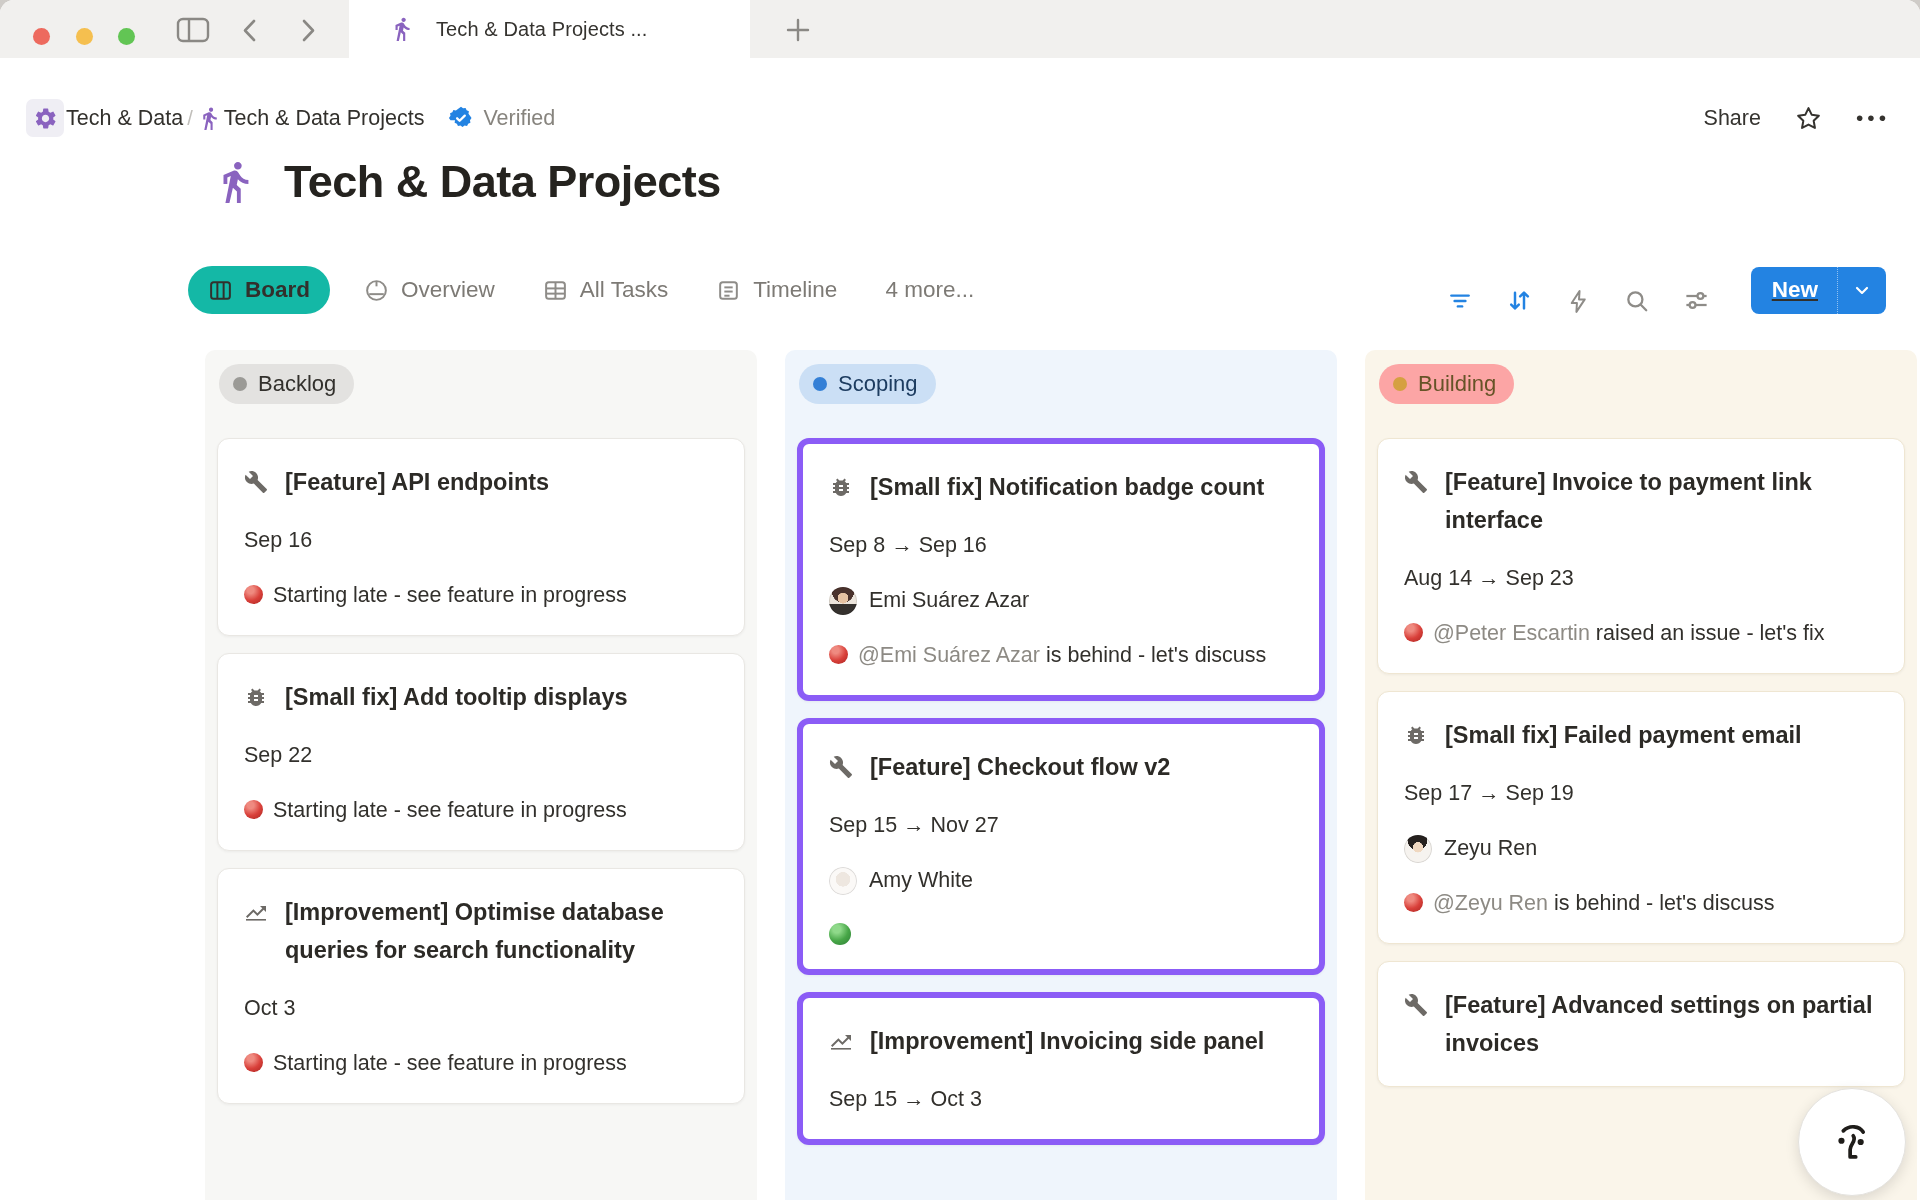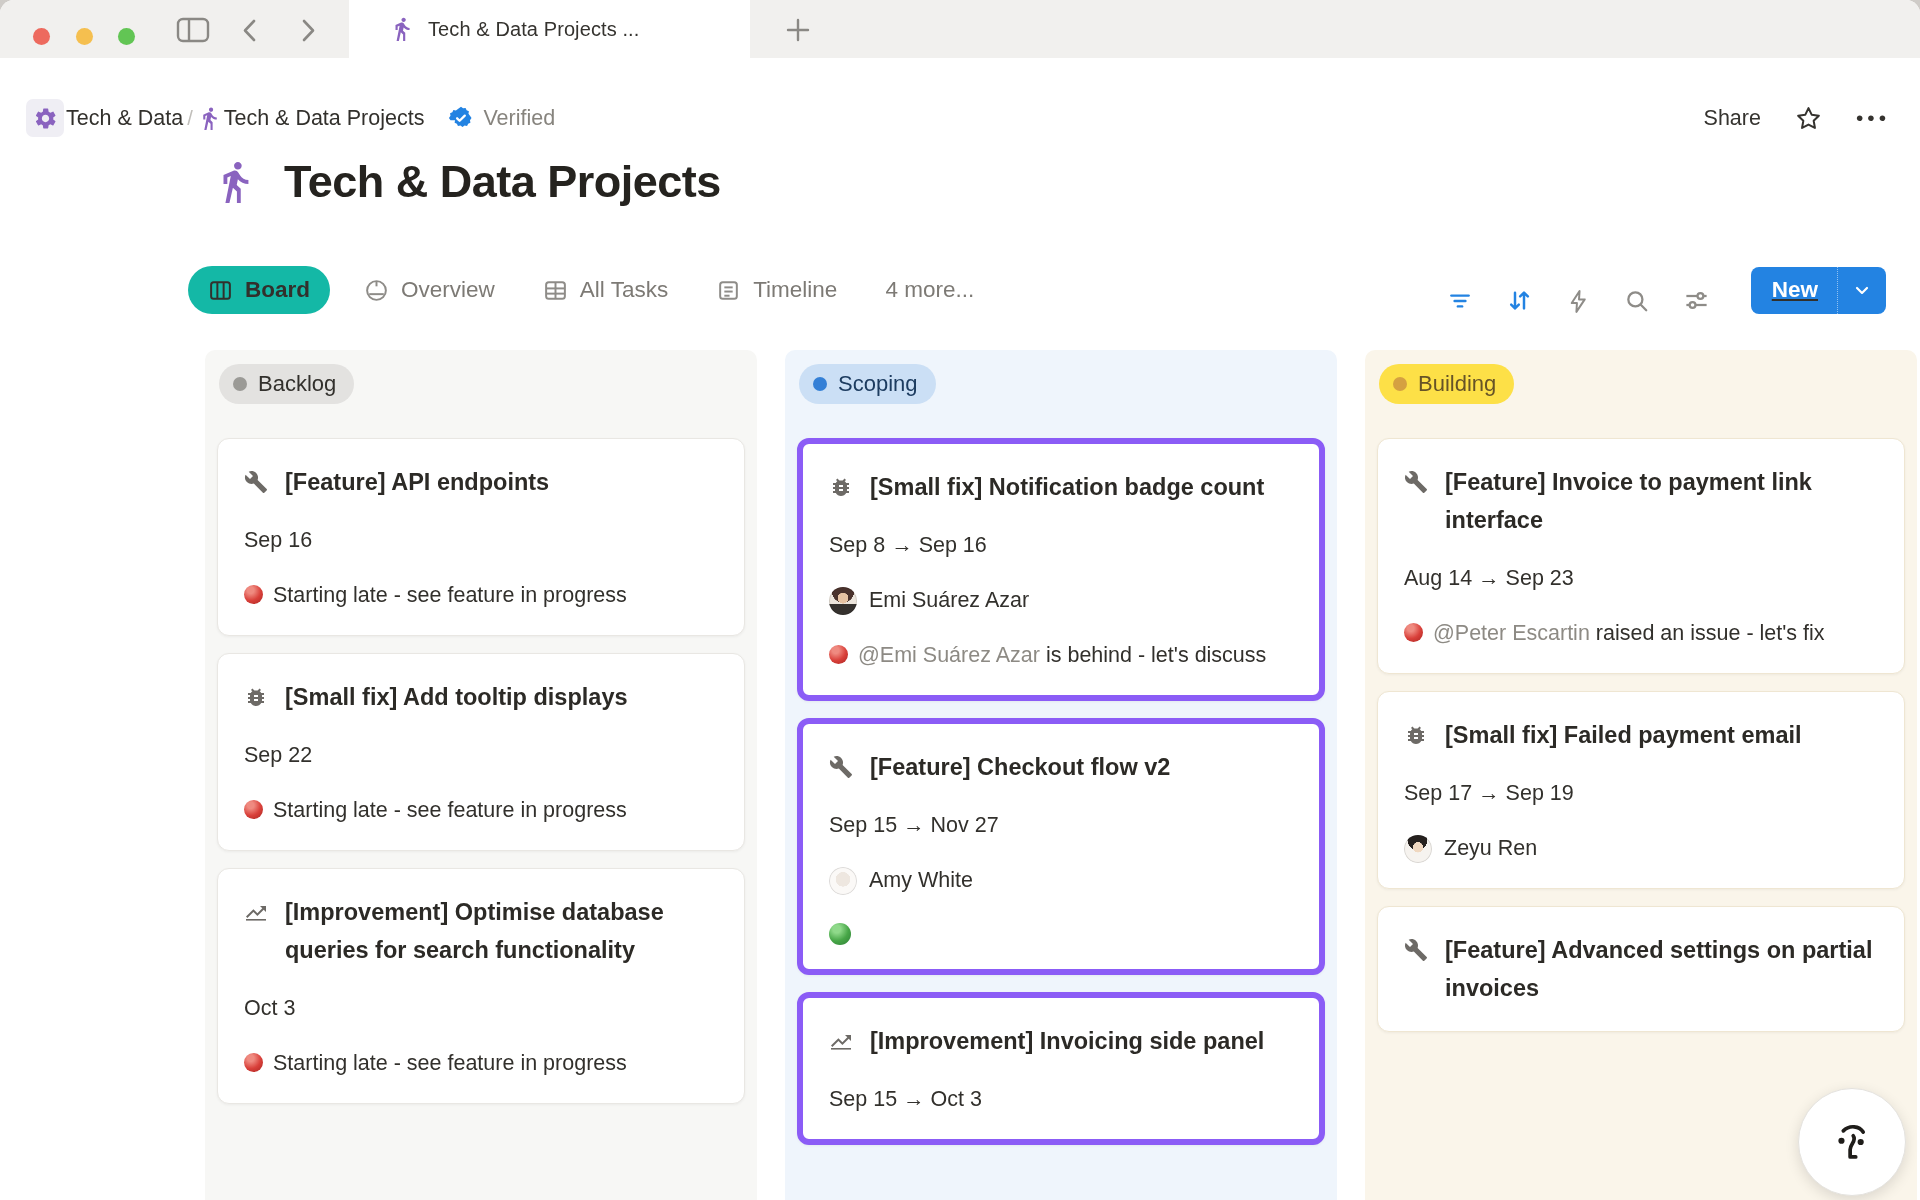--- a/index.html
+++ b/index.html
@@ -11,21 +11,21 @@
   .app{position:absolute;inset:0;background:#fff;border-radius:14px 14px 0 0;overflow:hidden;}
 
   
   .chrome{position:absolute;top:0;left:0;right:0;height:58px;background:#f1f0ee;}
   .chrome .tl{position:absolute;top:28px;width:17px;height:17px;border-radius:50%;}
   .tl.red{left:33px;background:#ed6a5e;}
   .tl.yellow{left:76px;background:#f5bf4f;}
   .tl.green{left:118px;background:#62c554;}
   .chrome-icon{position:absolute;top:17px;}
   .tab{position:absolute;left:349px;top:0;width:401px;height:58px;background:#ffffff;
-       display:flex;align-items:center;gap:13px;padding-left:40px;box-sizing:border-box;}
+       display:flex;align-items:center;gap:21px;padding-left:40px;box-sizing:border-box;}
   .tab-label{font-size:20px;color:#35332f;letter-spacing:.1px;}
 
   
   .topbar{position:absolute;top:92px;left:26px;right:30px;height:52px;display:flex;align-items:center;justify-content:space-between;}
   .crumbs{display:flex;align-items:center;gap:2px;font-size:21.5px;}
   .gearchip{width:38px;height:38px;border-radius:7px;background:#efeef4;display:flex;align-items:center;justify-content:center;}
   .crumb-sep{color:#c0beba;font-size:20px;padding:0 2px;}
   .verified-wrap{display:flex;align-items:center;gap:9px;margin-left:22px;}
   .verified-label{color:#87847e;}
   .top-actions{display:flex;align-items:center;gap:34px;}
@@ -50,21 +50,21 @@
 
   
   .board{position:absolute;top:350px;left:205px;display:flex;gap:28px;}
   .col{width:552px;height:1400px;border-radius:10px;padding:12px 12px 0 12px;box-sizing:border-box;}
   .col.backlog{background:#f7f7f5;}
   .col.scoping{background:#eff5fc;}
   .col.building{background:#faf5ea;}
   .pill{display:inline-flex;align-items:center;gap:11px;height:40px;border-radius:20px;padding:0 18px 0 14px;font-size:22px;margin:2px 0 0 2px;}
   .backlog .pill{background:#e3e2e0;color:#32302c;}
   .scoping .pill{background:#cbdff5;color:#1d3c60;}
-  .building .pill{background:#fde047;color:#665327;justify-content:center;}
+  .building .pill{background:#fca5a5;color:#665327;justify-content:center;}
   .pdot{width:14px;height:14px;border-radius:50%;}
   .backlog .pdot{background:#9b9a96;}
   .scoping .pdot{background:#3580d6;}
   .building .pdot{background:#d5a041;}
 
   .cards{margin-top:34px;display:flex;flex-direction:column;gap:17px;}
   .card{background:#fff;border-radius:12px;padding:24px 26px;box-shadow:0 1px 3px rgba(15,15,15,.05);}
   .backlog .card{border:1px solid #e9e7e3;}
   .scoping .card{border:6px solid #8b5cf6;}
   .building .card{border:1px solid #efe6d2;}
@@ -351,20 +351,21 @@
               <svg class="ticon" width="24" height="24" viewBox="0 0 24 24">
                 <path fill="#6d6a66" d="M20 8h-2.8a6 6 0 0 0-1.5-1.7L17 5l-1.4-1.4-2 2a6 6 0 0 0-3.2 0l-2-2L7 5l1.3 1.3A6 6 0 0 0 6.8 8H4v2h2.1a6 6 0 0 0-.1 1v1H4v2h2v1c0 .3 0 .7.1 1H4v2h2.8a6 6 0 0 0 10.4 0H20v-2h-2.1c.1-.3.1-.7.1-1v-1h2v-2h-2v-1c0-.3 0-.7-.1-1H20V8zm-6 8h-4v-2h4v2zm0-4h-4v-2h4v2z"></path>
               </svg>
               <div>[Small fix] Failed payment email</div>
             </div>
           <div class="crow">Sep 17 → Sep 19</div>
           <div class="crow">
               <span class="avatar zeyu"></span>
               <span>Zeyu Ren</span>
             </div>
+          <div class="crow status"><span class="sdot red"></span><span class="mention">@Zeyu Ren</span><span> is behind - let's discuss</span></div>
         </div>
         <div class="card">
           <div class="card-title">
               <svg class="ticon" width="24" height="24" viewBox="0 0 24 24">
                 <path fill="#6d6a66" d="M22.7 19l-9.1-9.1c.9-2.3.4-5-1.5-6.9-2-2-5-2.4-7.4-1.3L9 6 6 9 1.6 4.7C.4 7.1.9 10.1 2.9 12.1c1.9 1.9 4.6 2.4 6.9 1.5l9.1 9.1c.4.4 1 .4 1.4 0l2.3-2.3c.5-.4.5-1.1.1-1.4z"></path>
               </svg>
               <div>[Feature] Advanced settings on partial invoices</div>
             </div>
         </div>
       </div>

